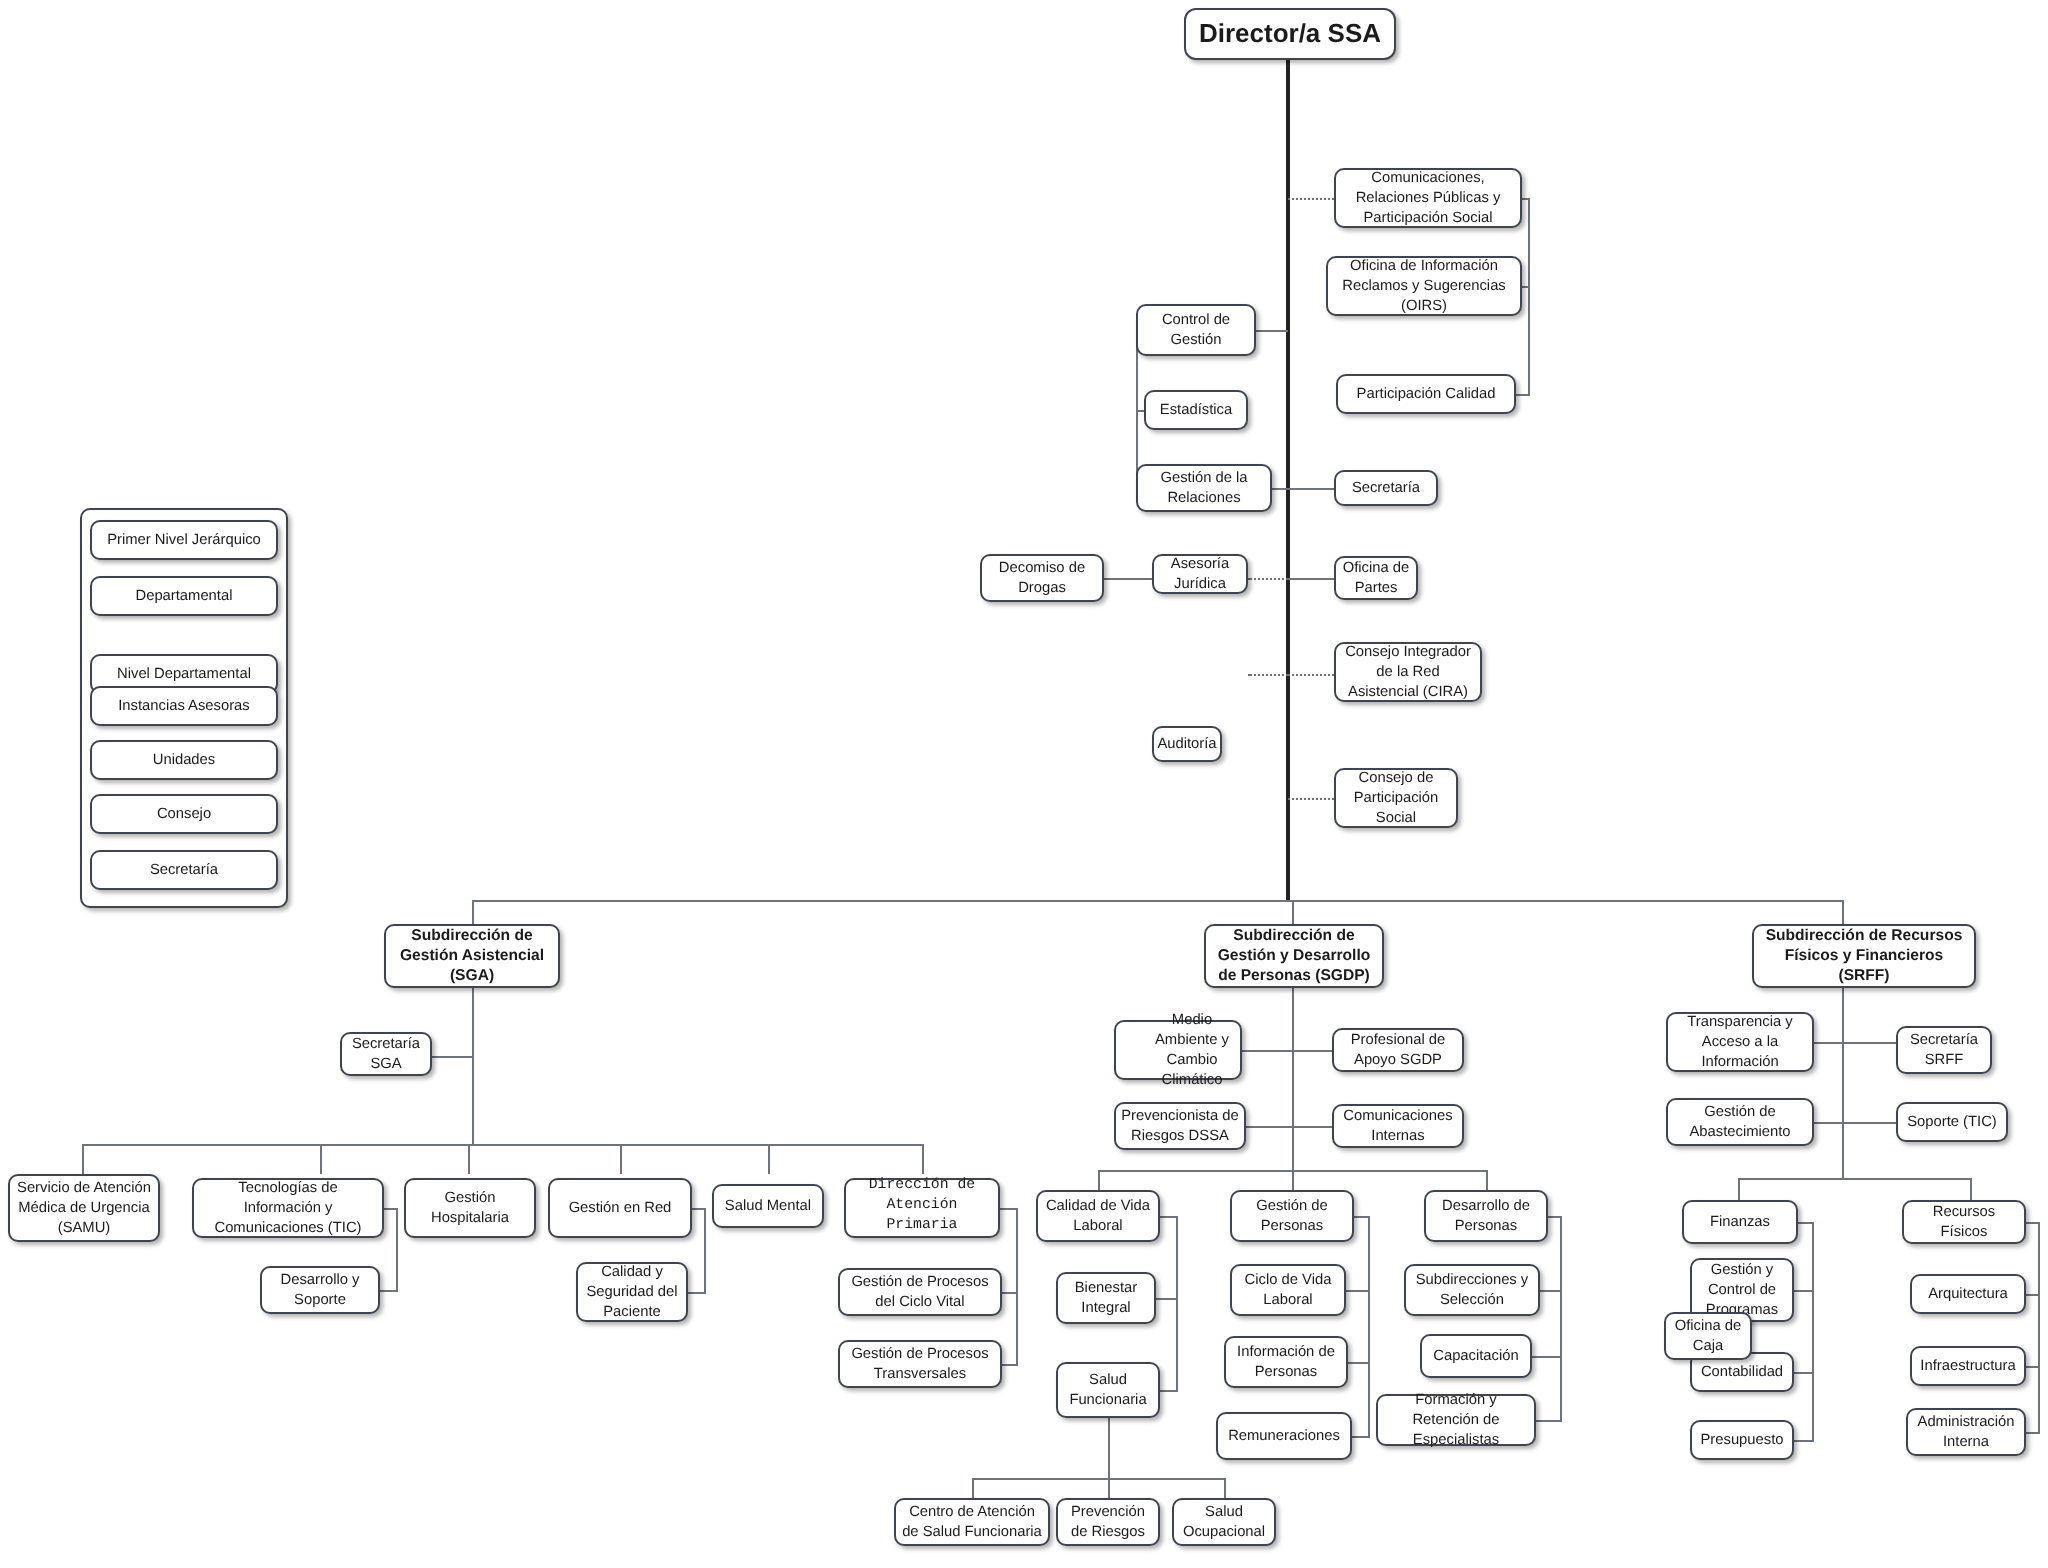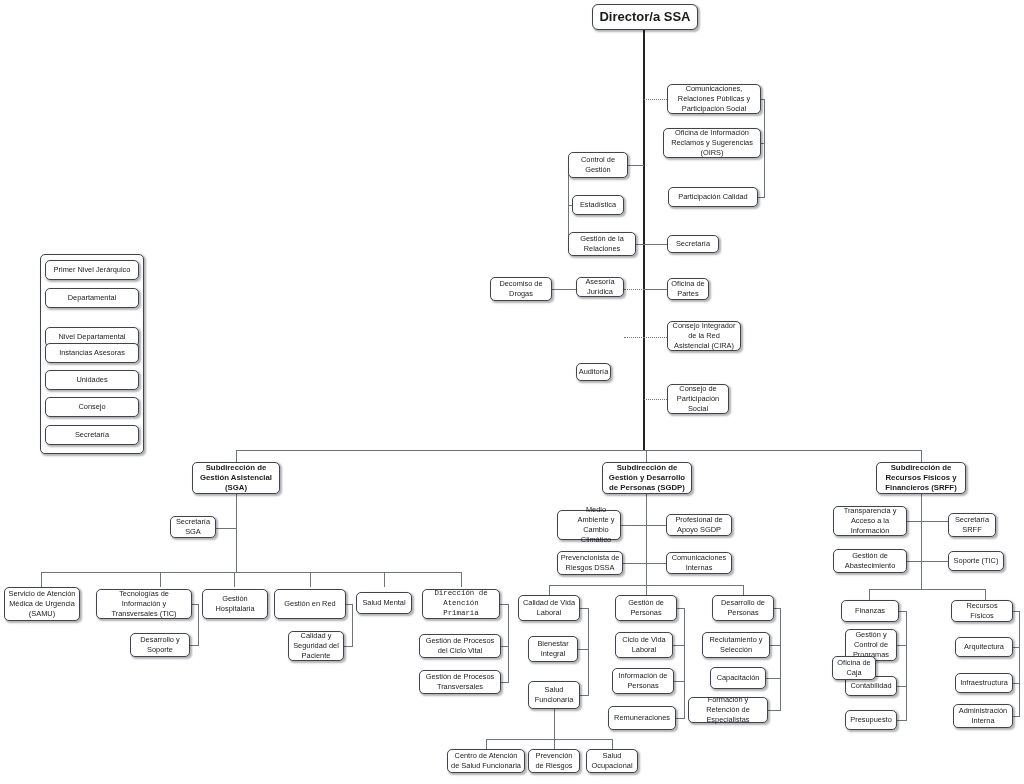--- a/index.html
+++ b/index.html
@@ -134,21 +134,21 @@
   <div class="ln h" style="left:41px;top:572px;width:420px;"></div>
   <div class="ln v" style="left:41px;top:572px;height:15px;"></div>
   <div class="ln v" style="left:160px;top:572px;height:15px;"></div>
   <div class="ln v" style="left:234px;top:572px;height:15px;"></div>
   <div class="ln v" style="left:310px;top:572px;height:15px;"></div>
   <div class="ln v" style="left:384px;top:572px;height:15px;"></div>
   <div class="ln v" style="left:461px;top:572px;height:15px;"></div>
 
   <div class="node" style="left:4px;top:587px;width:76px;height:34px;">Servicio de Atención Médica de Urgencia (SAMU)</div>
 
-  <div class="node" style="left:96px;top:589px;width:96px;height:30px;">Tecnologías de Información y Transversales (TIC)</div>
+  <div class="node" style="left:96px;top:589px;width:96px;height:30px;">Tecnologías de Información y Comunicaciones (TIC)</div>
   <div class="node" style="left:130px;top:633px;width:60px;height:24px;">Desarrollo y Soporte</div>
   <div class="ln v" style="left:198px;top:604px;height:41px;"></div>
   <div class="ln h" style="left:192px;top:604px;width:7px;"></div>
   <div class="ln h" style="left:190px;top:645px;width:9px;"></div>
 
   <div class="node" style="left:202px;top:589px;width:66px;height:30px;">Gestión Hospitalaria</div>
 
   <div class="node" style="left:274px;top:589px;width:72px;height:30px;">Gestión en Red</div>
   <div class="node" style="left:288px;top:631px;width:56px;height:30px;">Calidad y Seguridad del Paciente</div>
   <div class="ln v" style="left:352px;top:604px;height:42px;"></div>
@@ -197,40 +197,40 @@
   <div class="node" style="left:615px;top:632px;width:58px;height:26px;">Ciclo de Vida Laboral</div>
   <div class="node" style="left:612px;top:668px;width:62px;height:26px;">Información de Personas</div>
   <div class="node" style="left:608px;top:706px;width:68px;height:24px;">Remuneraciones</div>
   <div class="ln v" style="left:684px;top:608px;height:110px;"></div>
   <div class="ln h" style="left:677px;top:608px;width:8px;"></div>
   <div class="ln h" style="left:673px;top:645px;width:12px;"></div>
   <div class="ln h" style="left:674px;top:681px;width:11px;"></div>
   <div class="ln h" style="left:676px;top:718px;width:9px;"></div>
 
   <div class="node" style="left:712px;top:595px;width:62px;height:26px;">Desarrollo de Personas</div>
-  <div class="node" style="left:702px;top:632px;width:68px;height:26px;">Reclutamiento y Selección</div>
+  <div class="node" style="left:702px;top:632px;width:68px;height:26px;">Subdirecciones y Selección</div>
   <div class="node" style="left:710px;top:667px;width:56px;height:22px;">Capacitación</div>
   <div class="node" style="left:688px;top:697px;width:80px;height:26px;">Formación y Retención de Especialistas</div>
   <div class="ln v" style="left:780px;top:608px;height:102px;"></div>
   <div class="ln h" style="left:774px;top:608px;width:7px;"></div>
   <div class="ln h" style="left:770px;top:645px;width:11px;"></div>
   <div class="ln h" style="left:766px;top:678px;width:15px;"></div>
   <div class="ln h" style="left:768px;top:710px;width:13px;"></div>
 
   <div class="ln v" style="left:554px;top:709px;height:30px;"></div>
   <div class="ln h" style="left:486px;top:739px;width:126px;"></div>
   <div class="ln v" style="left:486px;top:739px;height:10px;"></div>
   <div class="ln v" style="left:554px;top:739px;height:10px;"></div>
   <div class="ln v" style="left:612px;top:739px;height:10px;"></div>
 
   <div class="node" style="left:447px;top:749px;width:78px;height:24px;">Centro de Atención de Salud Funcionaria</div>
   <div class="node" style="left:528px;top:749px;width:52px;height:24px;">Prevención de Riesgos</div>
   <div class="node" style="left:586px;top:749px;width:52px;height:24px;">Salud Ocupacional</div>
 
-  <div class="node sub" style="left:876px;top:462px;width:90px;height:32px;">Subdirección de Recursos Físicos y Financieros (SRFF)</div>
+  <div class="node sub" style="left:876px;top:462px;width:112px;height:32px;">Subdirección de Recursos Físicos y Financieros (SRFF)</div>
   <div class="ln v" style="left:921px;top:494px;height:95px;"></div>
 
   <div class="node" style="left:833px;top:506px;width:74px;height:30px;">Transparencia y Acceso a la Información</div>
   <div class="ln h" style="left:907px;top:521px;width:15px;"></div>
 
   <div class="node" style="left:833px;top:549px;width:74px;height:24px;">Gestión de Abastecimiento</div>
   <div class="ln h" style="left:907px;top:561px;width:15px;"></div>
 
   <div class="node" style="left:948px;top:513px;width:48px;height:24px;">Secretaría SRFF</div>
   <div class="ln h" style="left:921px;top:521px;width:27px;"></div>

